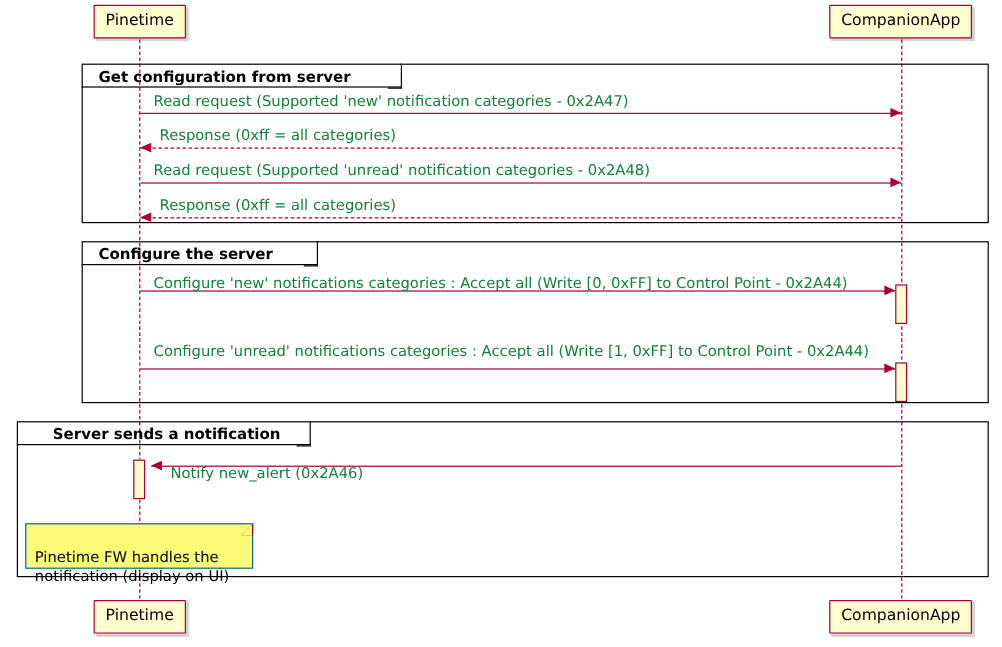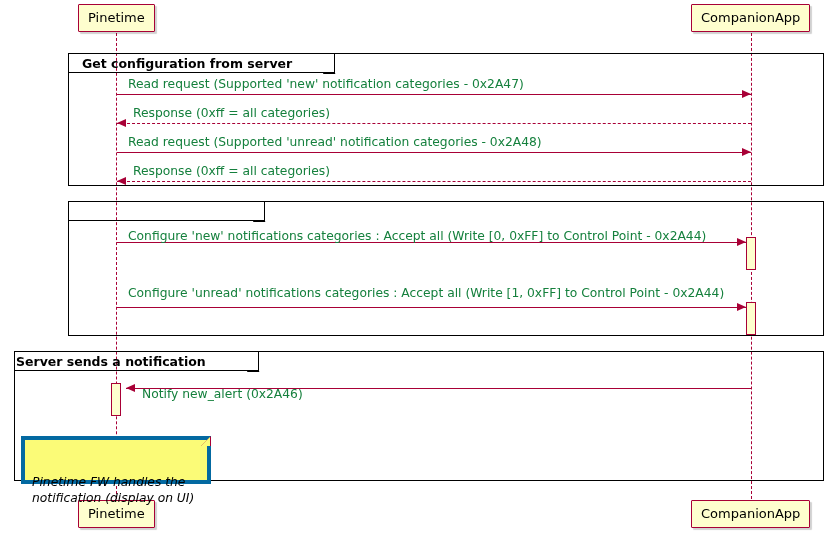--- a/index.html
+++ b/index.html
@@ -111,27 +111,26 @@
     position: absolute;
     font-size: 12.3px;
     color: #15803d;
     white-space: nowrap;
   }
   
   .note {
     position: absolute;
     box-sizing: border-box;
     background: #FBFB77;
-    border: 4px solid #0369a1;
+    border: 1px solid #0369a1;
     font-size: 12.3px;
     color: #000000;
-    padding: 20px 7px;
+    padding: 5px 7px;
     line-height: 1.25;
     white-space: pre-line;
-    font-style: italic;
   }
   .note-fold {
     position: absolute;
     width: 0;
     height: 0;
     border-left: 10px solid transparent;
     border-bottom: 10px solid #A80036;
   }
   .note-fold-inner {
     position: absolute;
@@ -178,34 +177,35 @@
   <div class="msg-line" style="left:117px; top:152px; width:634px;"></div>
   <div class="arrow-right" style="left:742px; top:147.5px;"></div>
   <div class="msg-label" style="left:128px; top:135px;text-align:center;">Read request (Supported 'unread' notification categories - 0x2A48)</div>
 
   <div class="msg-line dashed" style="left:117px; top:181px; width:634px;"></div>
   <div class="arrow-left" style="left:117px; top:176.5px;"></div>
   <div class="msg-label" style="left:133px; top:164px;">Response (0xff = all categories)</div>
 
   <div class="group" style="left:68px; top:201px; width:756px; height:135px;"></div>
   <div class="group-tab" style="left:68px; top:201px; width:197px;"></div>
+  <div class="group-label" style="left:82px; top:204px;">Configure the server</div>
 
   <div class="msg-line" style="left:117px; top:242px; width:629px;"></div>
   <div class="arrow-right" style="left:737px; top:237.5px;"></div>
   <div class="msg-label" style="left:128px; top:229px;">Configure 'new' notifications categories : Accept all (Write [0, 0xFF] to Control Point - 0x2A44)</div>
   <div class="activation" style="left:746px; top:237px; height:33px;"></div>
 
   <div class="msg-line" style="left:117px; top:307px; width:629px;"></div>
   <div class="arrow-right" style="left:737px; top:302.5px;"></div>
   <div class="msg-label" style="left:128px; top:286px;">Configure 'unread' notifications categories : Accept all (Write [1, 0xFF] to Control Point - 0x2A44)</div>
   <div class="activation" style="left:746px; top:302px; height:33px;"></div>
 
   <div class="group" style="left:14px; top:351px; width:810px; height:130px;"></div>
   <div class="group-tab" style="left:14px; top:351px; width:245px;"></div>
-  <div class="group-label" style="left:16px; top:354px;">Server sends a notification</div>
+  <div class="group-label" style="left:44px; top:354px;">Server sends a notification</div>
 
   <div class="msg-line" style="left:126px; top:388px; width:625px;"></div>
   <div class="arrow-left" style="left:126px; top:383.5px;"></div>
   <div class="msg-label" style="left:142px; top:371px;margin-top:16px;">Notify new_alert (0x2A46)</div>
   <div class="activation" style="left:111px; top:383px; height:33px;"></div>
 
   <div class="note" style="left:21px; top:436px; width:190px; height:38px;">
     <span>Pinetime FW handles the
 notification (display on UI)</span>
   </div>

